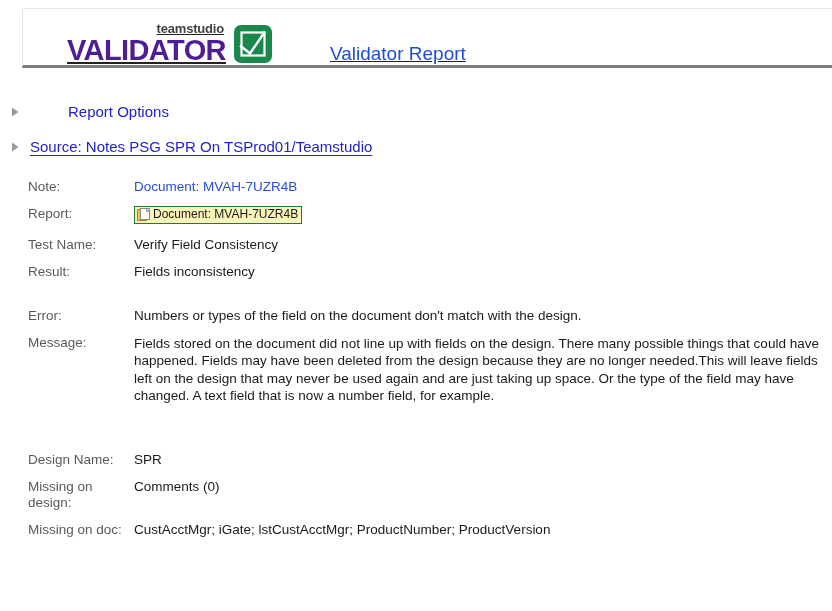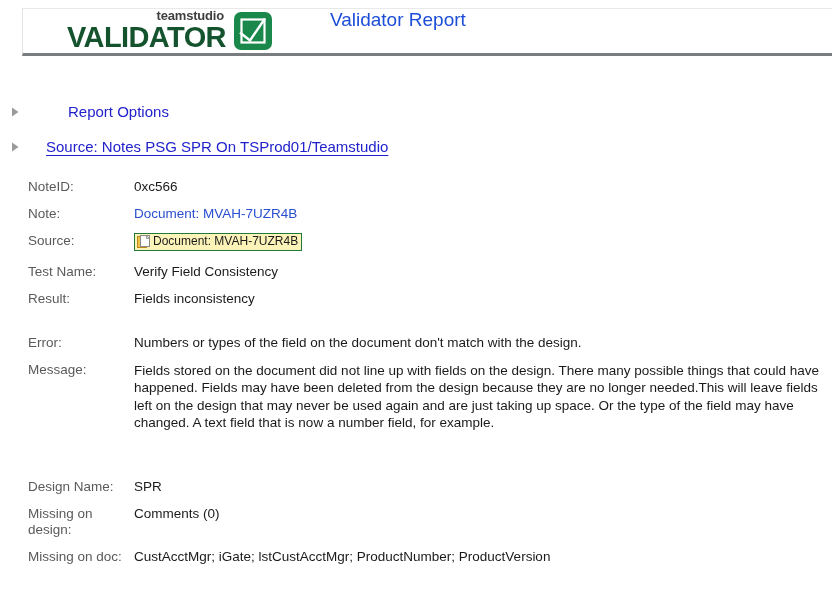--- a/index.html
+++ b/index.html
@@ -15,28 +15,29 @@
     overflow: hidden;
     position: relative;
   }
 
   
   .header-band {
     position: absolute;
     left: 22px;
     top: 8px;
     right: 0;
-    height: 48px;
+    height: 60px;
     background: #ffffff;
     border-top: 1px solid #e9e9e9;
     border-left: 1px solid #e4e4e4;
     border-bottom: 3px solid #7a7d80;
     box-sizing: border-box;
     display: flex;
-    align-items: flex-start;
+    align-items: flex-end;
+    text-decoration: underline;
   }
   .logo-block {
     display: flex;
     align-items: center;
     margin-left: 44px;
   }
   .logo-wordmark {
     display: flex;
     flex-direction: column;
     align-items: flex-end;
@@ -46,21 +47,21 @@
     font-size: 13px;
     font-weight: bold;
     color: #3f3f3f;
     letter-spacing: -0.2px;
     margin-bottom: 1px;
     padding-right: 2px;
   }
   .logo-validator {
     font-size: 29px;
     font-weight: bold;
-    color: #14532d;
+    color: #4c1d95;
     letter-spacing: -0.6px;
   }
   .logo-check {
     width: 38px;
     height: 38px;
     margin-left: 8px;
     background: #19884a;
     border-radius: 7px;
     position: relative;
   }
@@ -91,21 +92,20 @@
   }
   .tri svg { position: absolute; left: 0; top: 0; }
 
   .disc-label {
     font-size: 15px;
     color: #2222cc;
   }
   #source-row .disc-label {
     text-decoration: underline;
     text-underline-offset: 3px;
-    margin-left: 16px;
   }
 
   
   .fields {
     position: absolute;
     left: 28px;
     top: 179px;
     width: 800px;
   }
   .frow {
@@ -188,33 +188,29 @@
   <span class="tri">
     <svg width="14" height="14" viewBox="0 0 14 14">
       <path d="M4 2.5 L10.5 7 L4 11.5 Z" fill="#9a9a9a"></path>
     </svg>
   </span>
   <span class="disc-label">Source: Notes PSG SPR On TSProd01/Teamstudio </span>
 </div>
 
 <div class="fields">
 
-  <div class="frow">
-    <div class="flabel">NoteID:</div>
-    <div class="fvalue">0xc566</div>
-  </div>
 
 
   <div class="frow">
     <div class="flabel">Note:</div>
     <div class="fvalue link">Document: MVAH-7UZR4B</div>
   </div>
 
   <div class="frow">
-    <div class="flabel">Source:</div>
+    <div class="flabel">Report:</div>
     <div class="fvalue">
       <span class="doclink-chip">
         <span class="doc-icon">
           <svg width="13" height="14" viewBox="0 0 13 14">
             <rect x="0.5" y="1.5" width="9" height="11" fill="#f2c14a" stroke="#b98a1d" stroke-width="1"></rect>
             <rect x="3.5" y="0.5" width="9" height="11" fill="#ffffff" stroke="#8a8a8a" stroke-width="1"></rect>
             <path d="M9.5 0.5 L12.5 3.5 L9.5 3.5 Z" fill="#dcdcdc" stroke="#8a8a8a" stroke-width="0.8"></path>
           </svg>
         </span>
         <span>Document: MVAH-7UZR4B</span>

